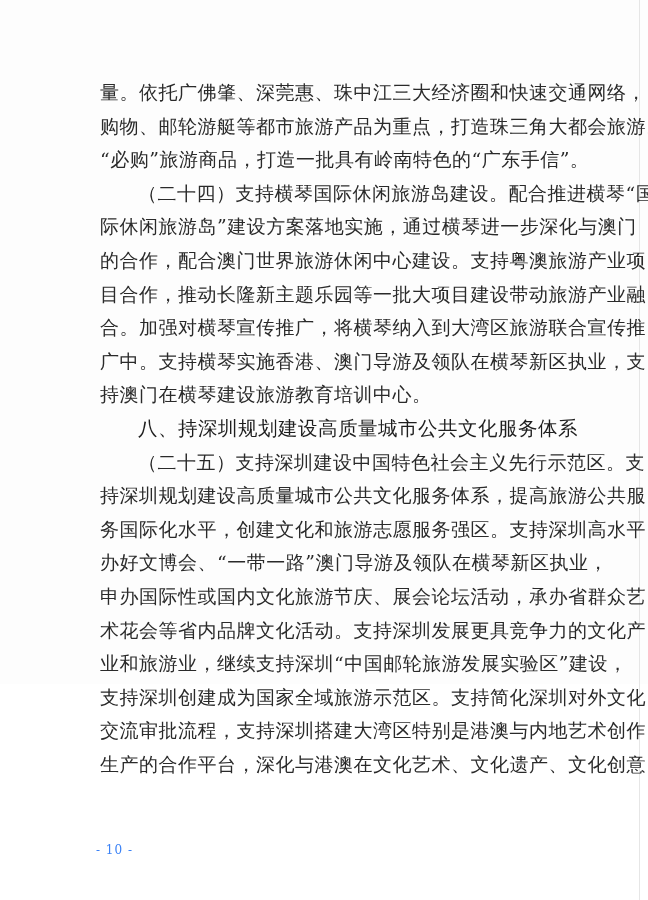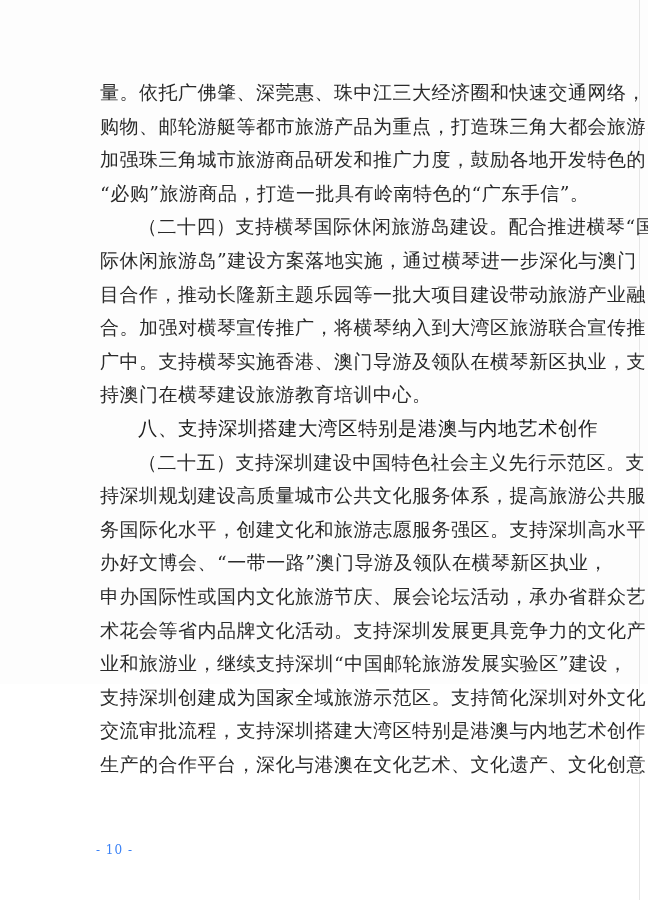--- a/index.html
+++ b/index.html
@@ -26,29 +26,29 @@
   }
 </style>
 </head>
 <body>
 
 <div class="page">
   <div class="edge"></div>
   <div class="body-text">
     <div class="line">量。依托广佛肇、深莞惠、珠中江三大经济圈和快速交通网络，</div>
     <div class="line">购物、邮轮游艇等都市旅游产品为重点，打造珠三角大都会旅游。</div>
-    <div class="line">加强珠三角城市旅游商品研发和推广力度，鼓励各地开发特色的</div>
     <div class="line last">“必购”旅游商品，打造一批具有岭南特色的“广东手信”。</div>
     <div class="line indent">（二十四）支持横琴国际休闲旅游岛建设。配合推进横琴“国</div>
     <div class="line">际休闲旅游岛”建设方案落地实施，通过横琴进一步深化与澳门</div>
+    <div class="line">的合作，配合澳门世界旅游休闲中心建设。支持粤澳旅游产业项</div>
     <div class="line">目合作，推动长隆新主题乐园等一批大项目建设带动旅游产业融</div>
     <div class="line">合。加强对横琴宣传推广，将横琴纳入到大湾区旅游联合宣传推</div>
     <div class="line">广中。支持横琴实施香港、澳门导游及领队在横琴新区执业，支</div>
     <div class="line last">持澳门在横琴建设旅游教育培训中心。</div>
-    <div class="line heading">八、支持深圳搭建大湾区特别是港澳与内地艺术创作</div>
+    <div class="line heading">八、持深圳规划建设高质量城市公共文化服务体系</div>
     <div class="line indent">（二十五）支持深圳建设中国特色社会主义先行示范区。支</div>
     <div class="line">持深圳规划建设高质量城市公共文化服务体系，提高旅游公共服</div>
     <div class="line">务国际化水平，创建文化和旅游志愿服务强区。支持深圳高水平</div>
     <div class="line">办好文博会、“一带一路”澳门导游及领队在横琴新区执业，</div>
     <div class="line">申办国际性或国内文化旅游节庆、展会论坛活动，承办省群众艺</div>
     <div class="line">术花会等省内品牌文化活动。支持深圳发展更具竞争力的文化产</div>
     <div class="line">业和旅游业，继续支持深圳“中国邮轮旅游发展实验区”建设，</div>
     <div class="line">支持深圳创建成为国家全域旅游示范区。支持简化深圳对外文化</div>
     <div class="line">交流审批流程，支持深圳搭建大湾区特别是港澳与内地艺术创作</div>
     <div class="line">生产的合作平台，深化与港澳在文化艺术、文化遗产、文化创意</div>

